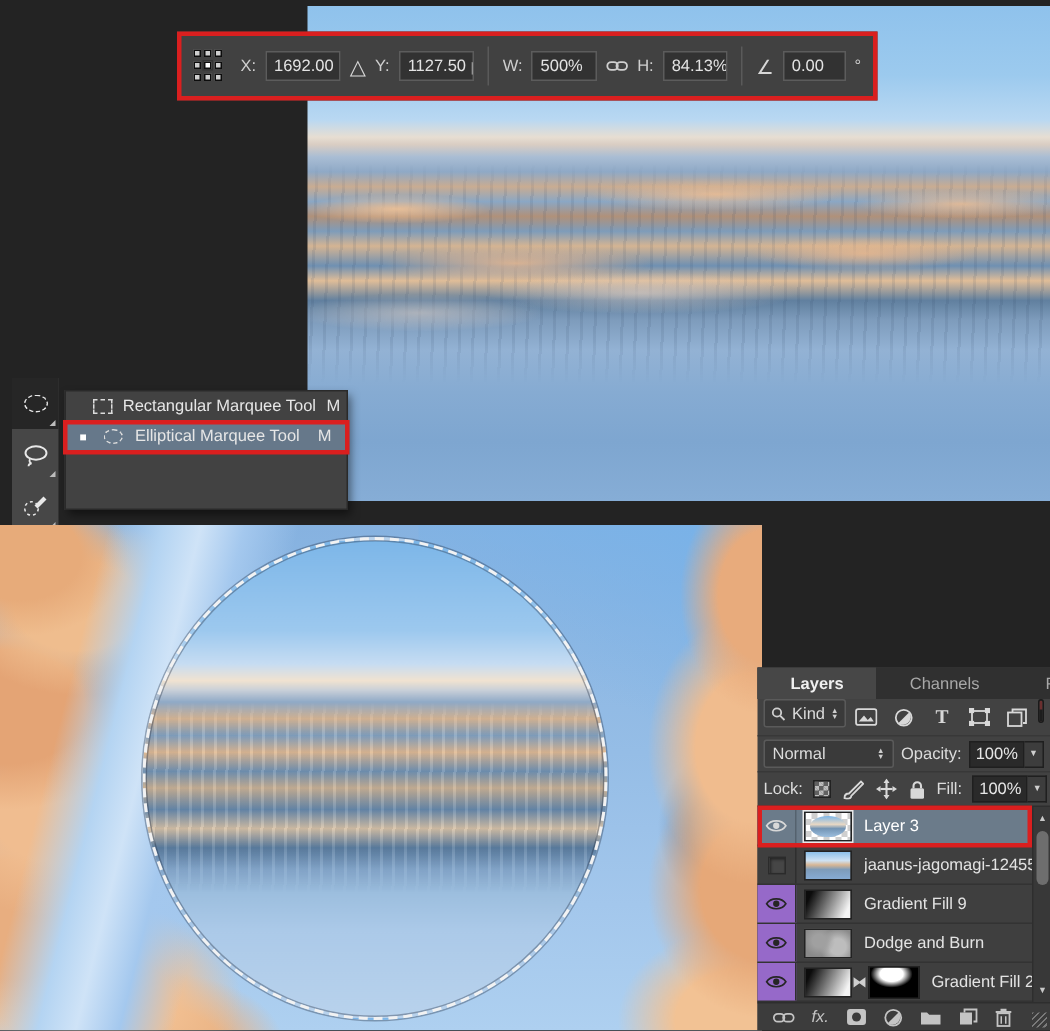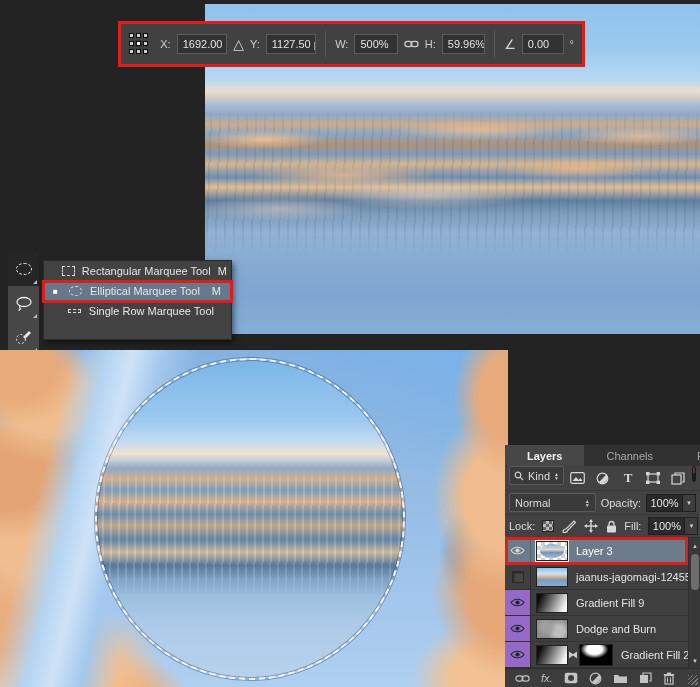--- a/index.html
+++ b/index.html
@@ -208,21 +208,21 @@
   <span class="ob-label">Y:</span>
   <div class="ob-input" style="width:56px">1127.50 px</div>
   <div class="ob-sep"></div>
   <span class="ob-label">W:</span>
   <div class="ob-input" style="width:48px">500%</div>
   <svg class="link-svg" viewBox="0 0 17 12">
     <rect x="1" y="3" width="8" height="6" rx="3" fill="none" stroke="#cfcfcf" stroke-width="1.4"></rect>
     <rect x="8" y="3" width="8" height="6" rx="3" fill="none" stroke="#cfcfcf" stroke-width="1.4"></rect>
   </svg>
   <span class="ob-label">H:</span>
-  <div class="ob-input" style="width:48px">59.96%</div>
+  <div class="ob-input" style="width:48px">84.13%</div>
   <div class="ob-sep"></div>
   <span class="angle-icon">∠</span>
   <div class="ob-input" style="width:46px">0.00</div>
   <span class="deg">°</span>
 </div>
 
 <div class="abs toolbar">
   <div class="tool-btn selected">
     <span class="ellipse-glyph"></span>
     <span class="corner"></span>
@@ -252,28 +252,20 @@
     <span class="menu-label">Rectangular Marquee Tool</span>
     <span class="menu-shortcut">M</span>
   </div>
   <div class="menu-row active">
     <span class="dot">■</span>
     <span class="mi">
         <span class="ell"></span>
       </span>
     <span class="menu-label">Elliptical Marquee Tool</span>
     <span class="menu-shortcut">M</span>
-  </div>
-  <div class="menu-row">
-    <span class="dot">■</span>
-    <span class="mi">
-        <span class="row"></span>
-      </span>
-    <span class="menu-label">Single Row Marquee Tool</span>
-    <span class="menu-shortcut"></span>
   </div>
 </div>
 <div class="abs menu-redbox"></div>
 
 <div class="abs bottom-image">
   <div class="bi-sky"></div>
   <div class="bi-trees-left"></div>
   <div class="bi-gully"></div>
   <div class="bi-trees-right"></div>
   <div class="ellipse-sel">

